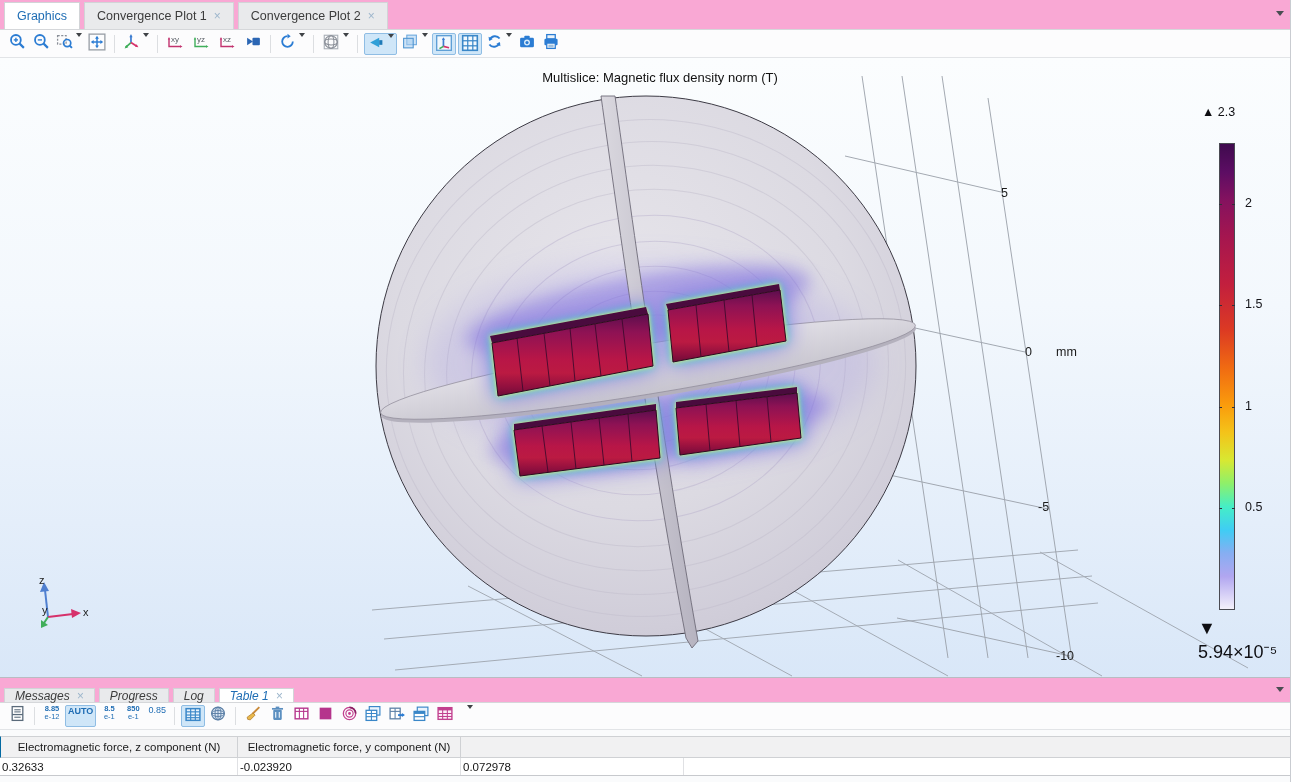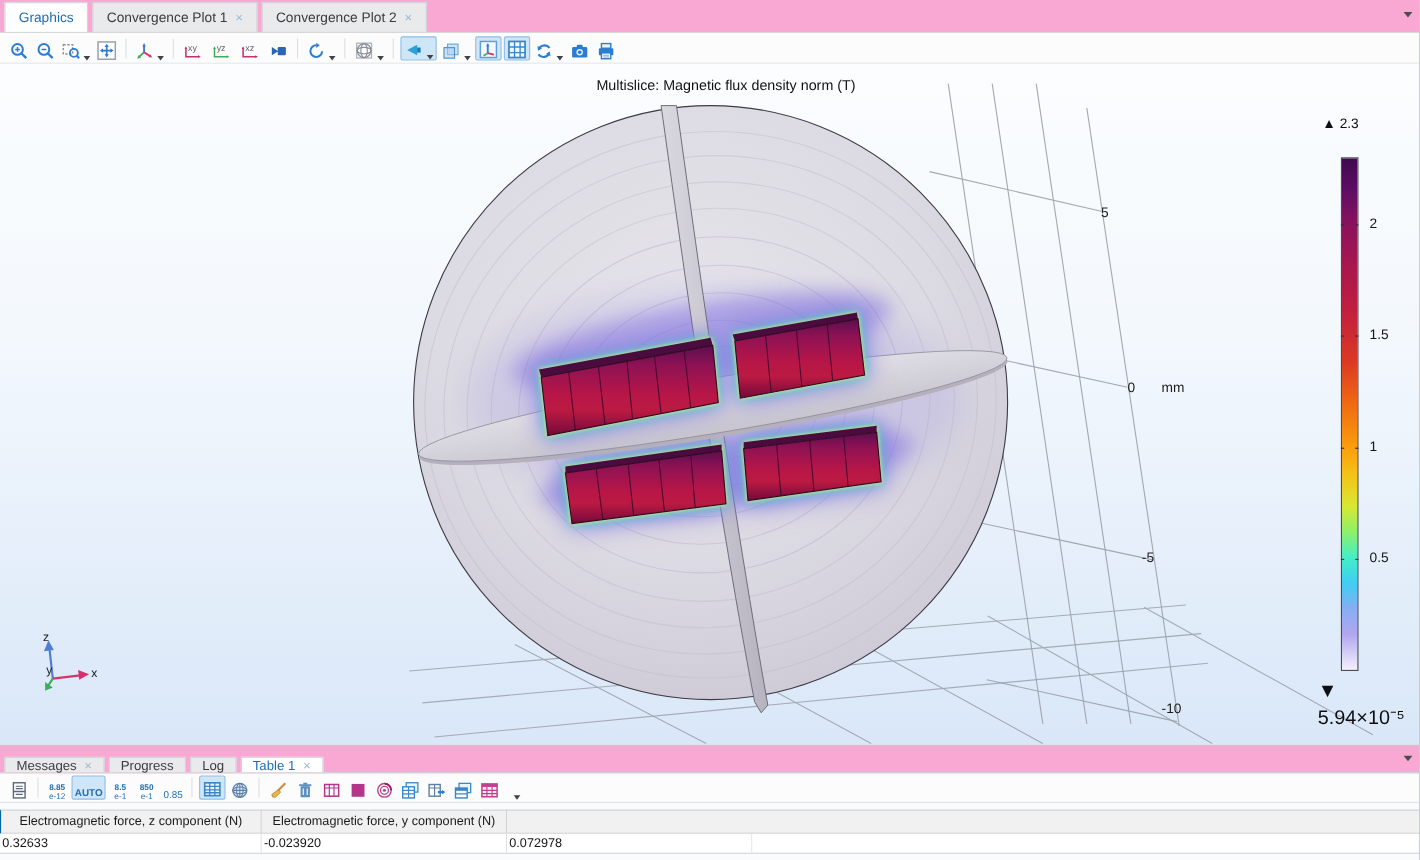--- a/index.html
+++ b/index.html
@@ -10,21 +10,21 @@
   
   .tabbar { height:30px; background:#f9a8d4; border-bottom:1px solid #d5d7da; display:flex; align-items:flex-end; position:relative; }
   .tab { height:27px; display:flex; align-items:center; gap:7px; padding:0 12px; font-size:12.5px; color:#3c3c3c;
          background:#e9eaec; border:1px solid #d2d4d7; border-bottom:none; margin-left:4px; cursor:default; }
   .tab.active { background:#ffffff; color:#1f6db4; }
   .tab .x { color:#9db6cc; font-size:12px; line-height:1; }
   .tab-chevron { position:absolute; right:6px; top:11px; width:0; height:0; border-left:4px solid transparent; border-right:4px solid transparent; border-top:5px solid #4a4d52; }
 
   
   .toolbar { height:28px; background:#fcfcfd; border-bottom:1px solid #e2e4e7; display:flex; align-items:center; padding:0 6px; gap:2px; }
-  .tbtn { height:22px; min-width:22px; display:flex; align-items:flex-end; justify-content:center; gap:2px; border-radius:2px; padding:0 2px; }
+  .tbtn { height:22px; min-width:22px; display:flex; align-items:flex-start; justify-content:center; gap:2px; border-radius:2px; padding:0 2px; }
   .tbtn.active { background:#cfe6f8; border:1px solid #8fbde4; }
   .caret { width:0; height:0; border-left:3.5px solid transparent; border-right:3.5px solid transparent; border-top:4px solid #3f4246; margin-left:1px; }
   .sep { width:1px; height:18px; background:#dcdee1; margin:0 4px; }
   .i { display:block; }
   .numfmt { font-size:7.5px; line-height:7.5px; color:#1f6db4; text-align:center; font-weight:bold; }
   .numfmt .l2 { font-weight:normal; }
   .numone { font-size:9px; color:#1f6db4; font-weight:bold; }
 
   
   .graphics { position:relative; width:1291px; height:619px;
@@ -40,21 +40,21 @@
   .cb-max { position:absolute; left:1202px; top:47px; font-size:12.5px; color:#0e0e12; }
   .cb-min { position:absolute; left:1198px; top:560px; font-size:18px; color:#0e0e12; }
   .tri { font-size:11px; color:#1c1c1c; position:absolute; }
 
   
   .glow { filter: drop-shadow(0 0 2px #eef56e) drop-shadow(0 0 5px #43dcc8) drop-shadow(0 0 11px #8273e2); }
 
   
   .panel { height:105px; border-top:1px solid #b9bcc2; background:#fafbfc; position:relative; }
   .panel .tabbar { height:25px; }
-  .panel .tab { height:14px; font-size:12px; padding:0 10px; }
+  .panel .tab { height:14px; font-size:12px; padding:0 10px;font-style:italic; }
   .panel .toolbar { height:27px; }
   .ptab-chevron { position:absolute; right:6px; top:9px; width:0; height:0; border-left:4px solid transparent; border-right:4px solid transparent; border-top:5px solid #4a4d52; }
 
   .ttable { position:absolute; left:0; top:58px; width:1291px; }
   .trow { display:flex; }
   .th { width:223px; height:22px; background:#f1f1f2; border:1px solid #cfd1d4; border-left:none; font-size:11.5px;
         display:flex; align-items:center; justify-content:center; color:#1a1a1a; }
   .th:first-child { border-left:1px solid #0369a1; width:238px; }
   .th.fill { flex:1; border-left:none; }
   .td { width:223px; height:17px; background:#fff; border-right:1px solid #e0e1e4; font-size:11.5px; color:#141414;
@@ -365,21 +365,21 @@
         <polygon points="41,570 41,562 48,567" fill="#3fae5a"></polygon>
       </g>
     </svg>
 
     <div class="plot-title">Multislice: Magnetic flux density norm (T)</div>
 
     <div class="olabel" style="left:1001px; top:128px;">5</div>
     <div class="olabel" style="left:1025px; top:287px;">0</div>
     <div class="olabel" style="left:1056px; top:287px;">mm</div>
     <div class="olabel" style="left:1038px; top:442px;">-5</div>
-    <div class="olabel" style="left:1056px; top:579px;">-10</div>
+    <div class="olabel" style="left:1056px; top:591px;">-10</div>
 
     <div class="tri" style="left:39px; top:516px;">z</div>
     <div class="tri" style="left:83px; top:548px;">x</div>
     <div class="tri" style="left:42px; top:546px;">y</div>
 
     <div class="cb-max"><span>▲</span> <span>2.3</span></div>
     <div class="cb-bar"></div>
     <div class="cb-tick" style="left:1219px; top:146px;"></div>
     <div class="cb-tick" style="left:1232px; top:146px;"></div>
     <div class="cb-tick" style="left:1219px; top:247px;"></div>

